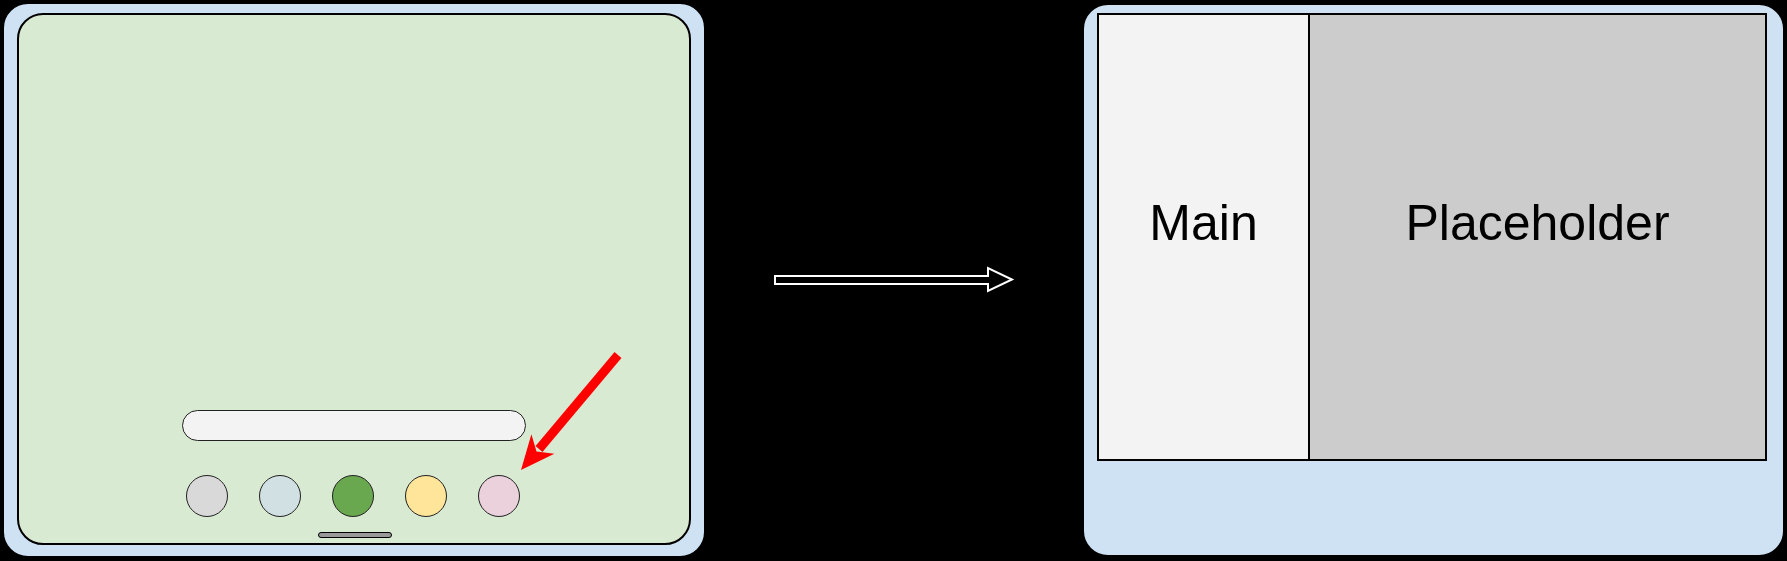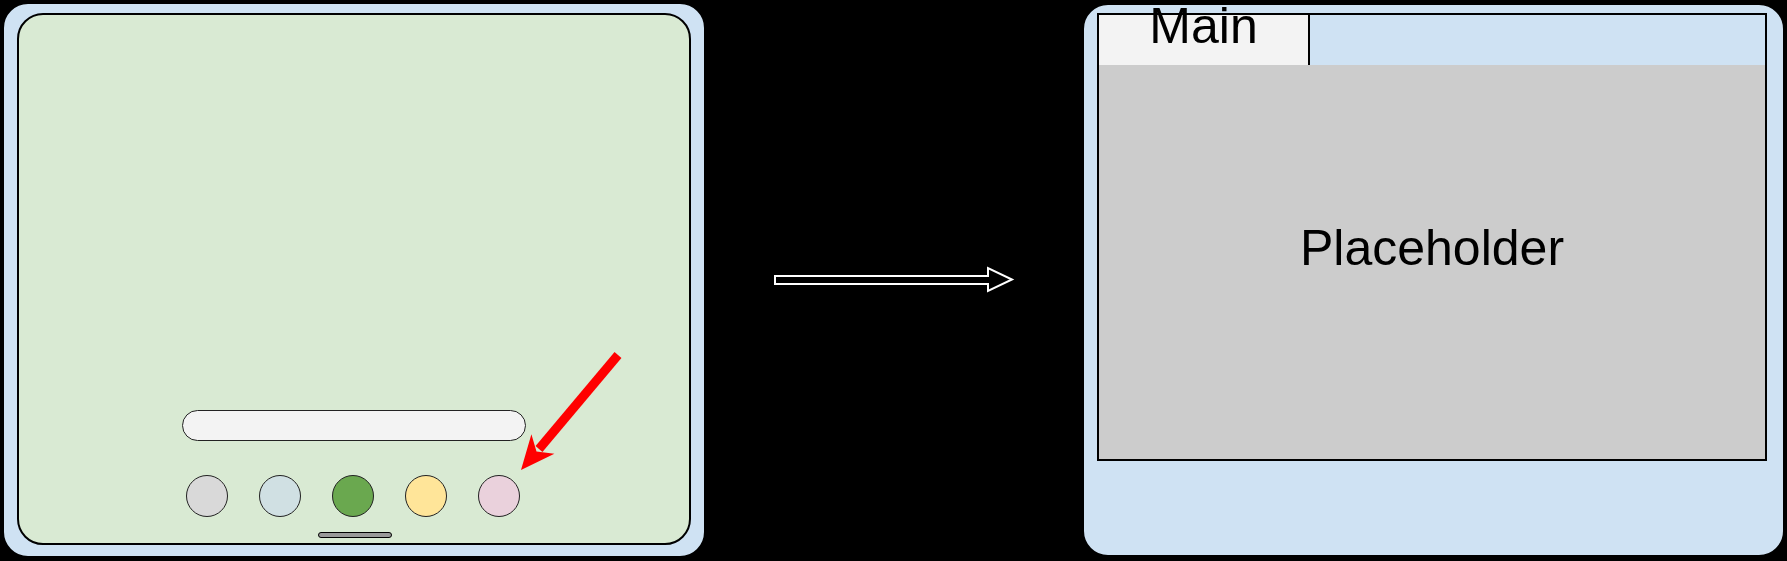--- a/index.html
+++ b/index.html
@@ -29,21 +29,21 @@
     box-sizing:border-box;border:1px solid #000;border-radius:4px;
   }
   .tap-arrow-svg{position:absolute;left:0;top:0;width:670px;height:528px;pointer-events:none;}
   
   #transition-arrow{position:absolute;left:770px;top:258px;width:250px;height:44px;}
   
   #device-after{left:1082px;top:3px;width:703px;height:554px;}
   #screen-after{
     position:absolute;left:13px;top:8px;width:670px;height:448px;
     box-sizing:border-box;border:2px solid #000;
-    display:flex;flex-direction:column;
+    display:flex;
   }
   .pane{display:flex;align-items:center;justify-content:center;box-sizing:border-box;}
   .pane-main{width:211px;border-right:2px solid #000;}
   .pane-placeholder{flex:1;}
   .pane-label{
     font-size:50px;color:#000;line-height:1;
     transform:translateY(-14px);white-space:nowrap;
   }
 </style>
 </head>

